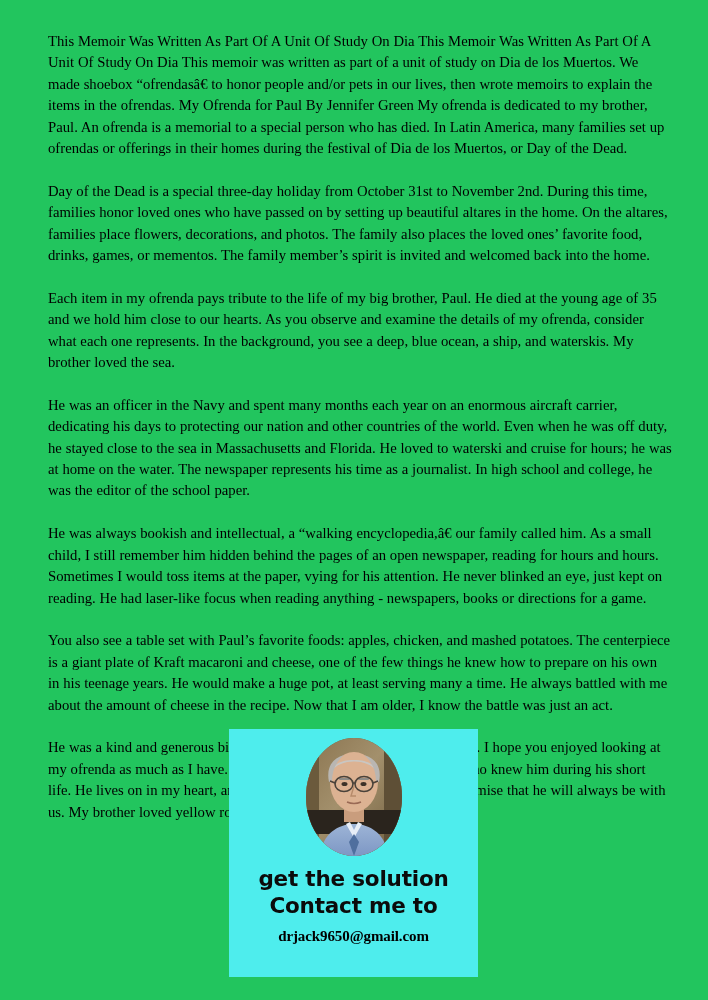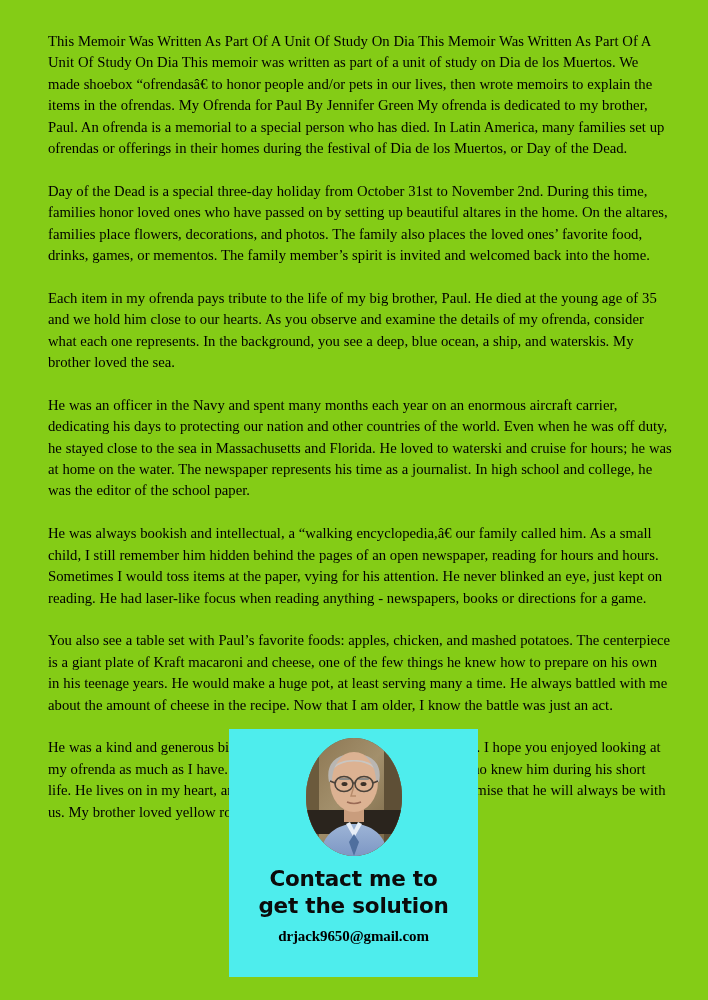--- a/index.html
+++ b/index.html
@@ -14,21 +14,21 @@
     overflow: hidden;
     font-family: "Liberation Serif", "DejaVu Serif", serif;
   }
 
   #document-page {
     position: absolute;
     left: 0;
     top: 0;
     width: 708px;
     height: 1000px;
-    background: #84cc16;
+    background: #22c55e;
   }
 
   #document-body {
     position: absolute;
     left: 48px;
     top: 31px;
     width: 624px;
   }
 
   .doc-paragraph {
@@ -164,21 +164,21 @@
 
         <path d="M14 118 C16 96 32 86 48 86 C64 86 80 96 82 118 Z" fill="url(#shirtgrad)"></path>
 
         <path d="M40 86 L48 100 L56 86 L52 84 L48 92 L44 84 Z" fill="#e8eef7"></path>
 
         <path d="M48 96 L43 104 L48 118 L53 104 Z" fill="#4f6f9e"></path>
       </svg>
     </div>
 
     <div id="contact-headline">
+      <div>get the solution</div>
       <div>Contact me to</div>
-      <div>get the solution</div>
     </div>
 
     <div id="contact-email">drjack9650@gmail.com</div>
 
   </div>
 
 </div>
 
 </body></html>

